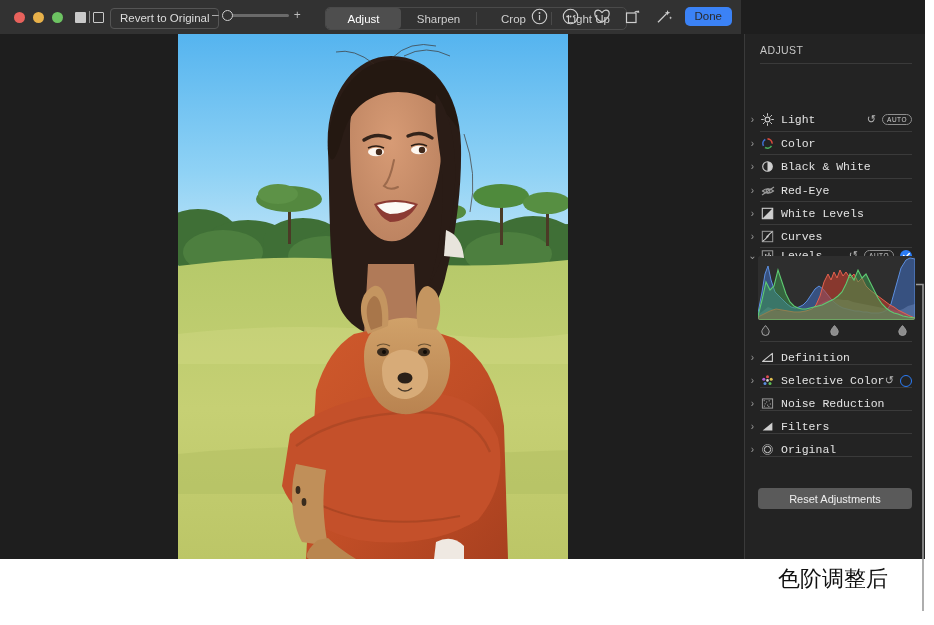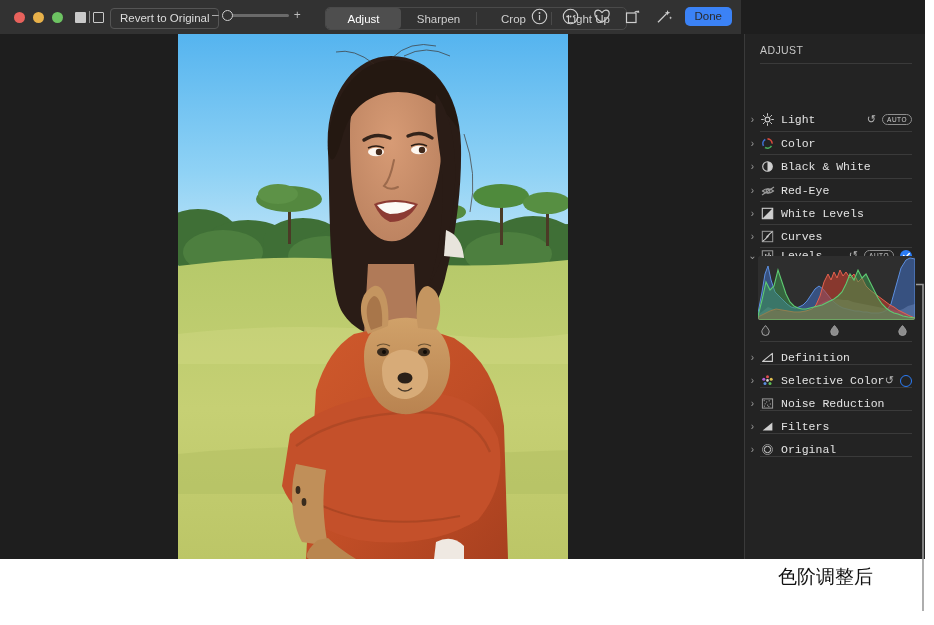--- a/index.html
+++ b/index.html
@@ -114,21 +114,21 @@
     position:absolute;left:13px;top:488px;width:154px;height:21px;
     background:#5a5a5a;border-radius:4px;color:#efefef;font-size:11px;
     display:flex;align-items:center;justify-content:center;
   }
 
   .scrollbar{position:absolute;left:919px;top:40px;width:3px;height:300px;background:#4a4a4a;border-radius:2px;opacity:.0;}
 
   
   .callout{position:absolute;left:915px;top:283px;}
   .caption{
-    position:absolute;left:778px;top:564px;font-size:19px;color:#111;
+    position:absolute;left:778px;top:564px;font-size:22px;color:#111;
     font-family:"DejaVu Sans","Liberation Sans",sans-serif;white-space:nowrap;
   }
 </style>
 </head>
 <body>
 
 <div class="page">
 
   <div class="window">
 
@@ -584,20 +584,21 @@
         <span class="rowicon">
           <svg width="13" height="13" viewBox="0 0 13 13">
             <circle cx="6.5" cy="6.5" r="5" fill="none" stroke="#8e8e8e" stroke-width="1"></circle>
             <circle cx="6.5" cy="6.5" r="3.2" fill="none" stroke="#cfcfcf" stroke-width="1"></circle>
           </svg>
         </span>
         <span class="rowlabel">Original</span>
       </div>
       <div class="sb-hr" style="top:81px"></div>
 
+      <div class="reset-btn" style="top:113px">Reset Adjustments</div>
     </div>
 
     <div class="scrollbar"></div>
   </div>
 
   <svg class="callout" width="19" height="330" viewBox="0 0 19 330">
     <path d="M1 1.5 L8 1.5 L8 328" stroke="#9a9a9a" stroke-width="1.6" fill="none"></path>
   </svg>
 
   <div class="caption">色阶调整后</div>

